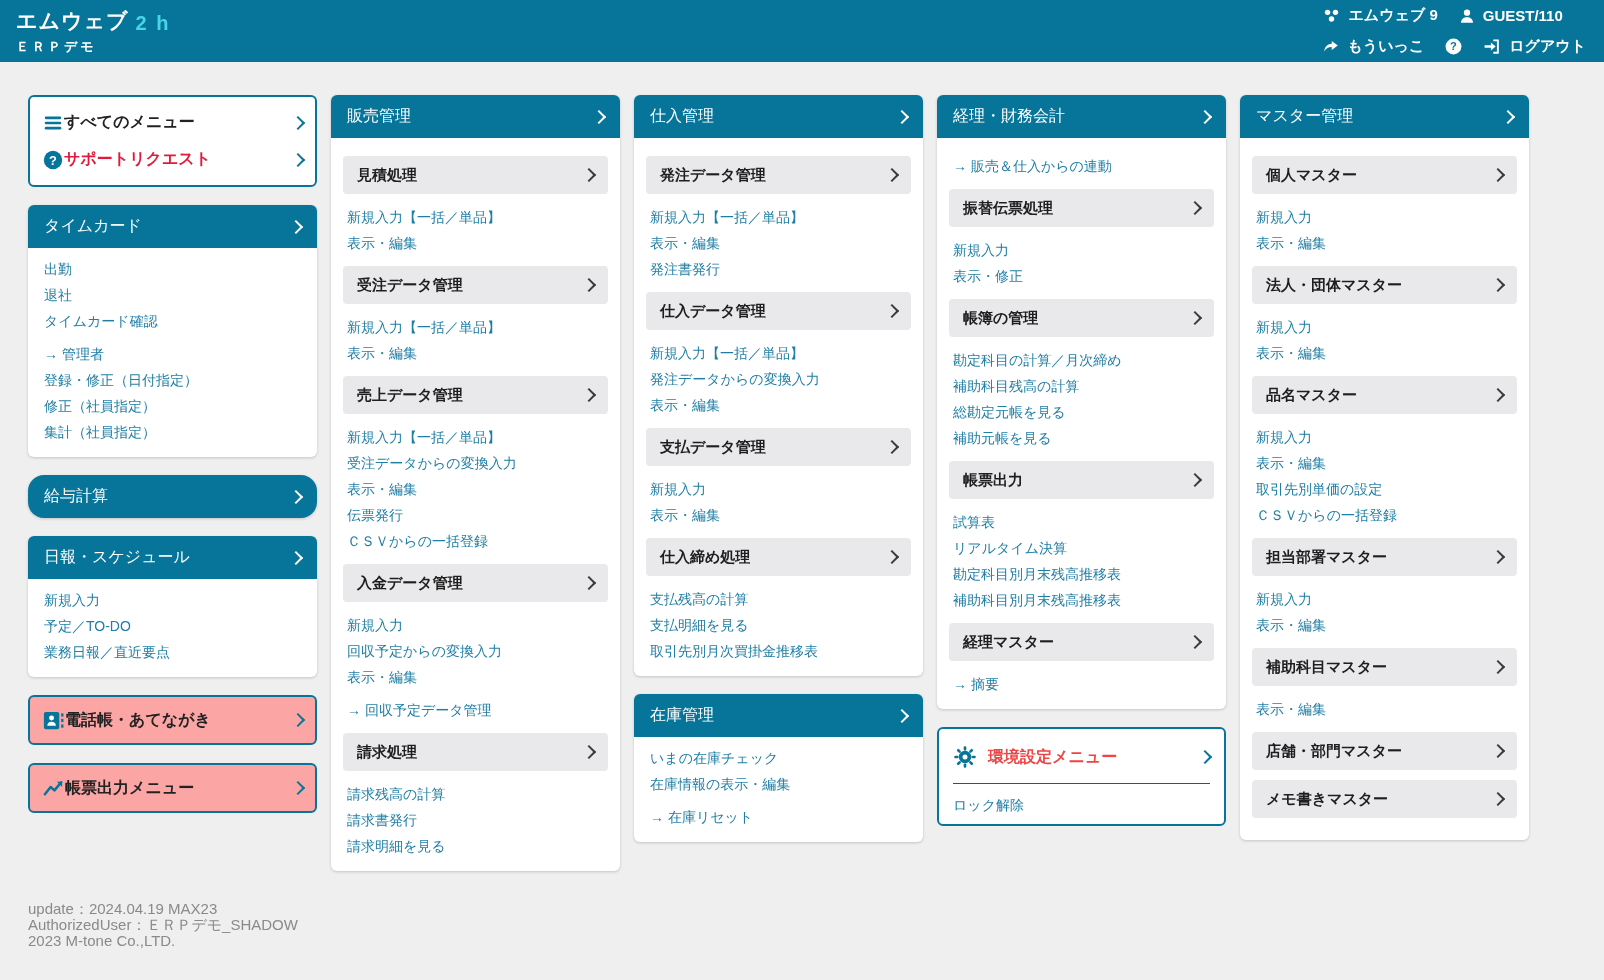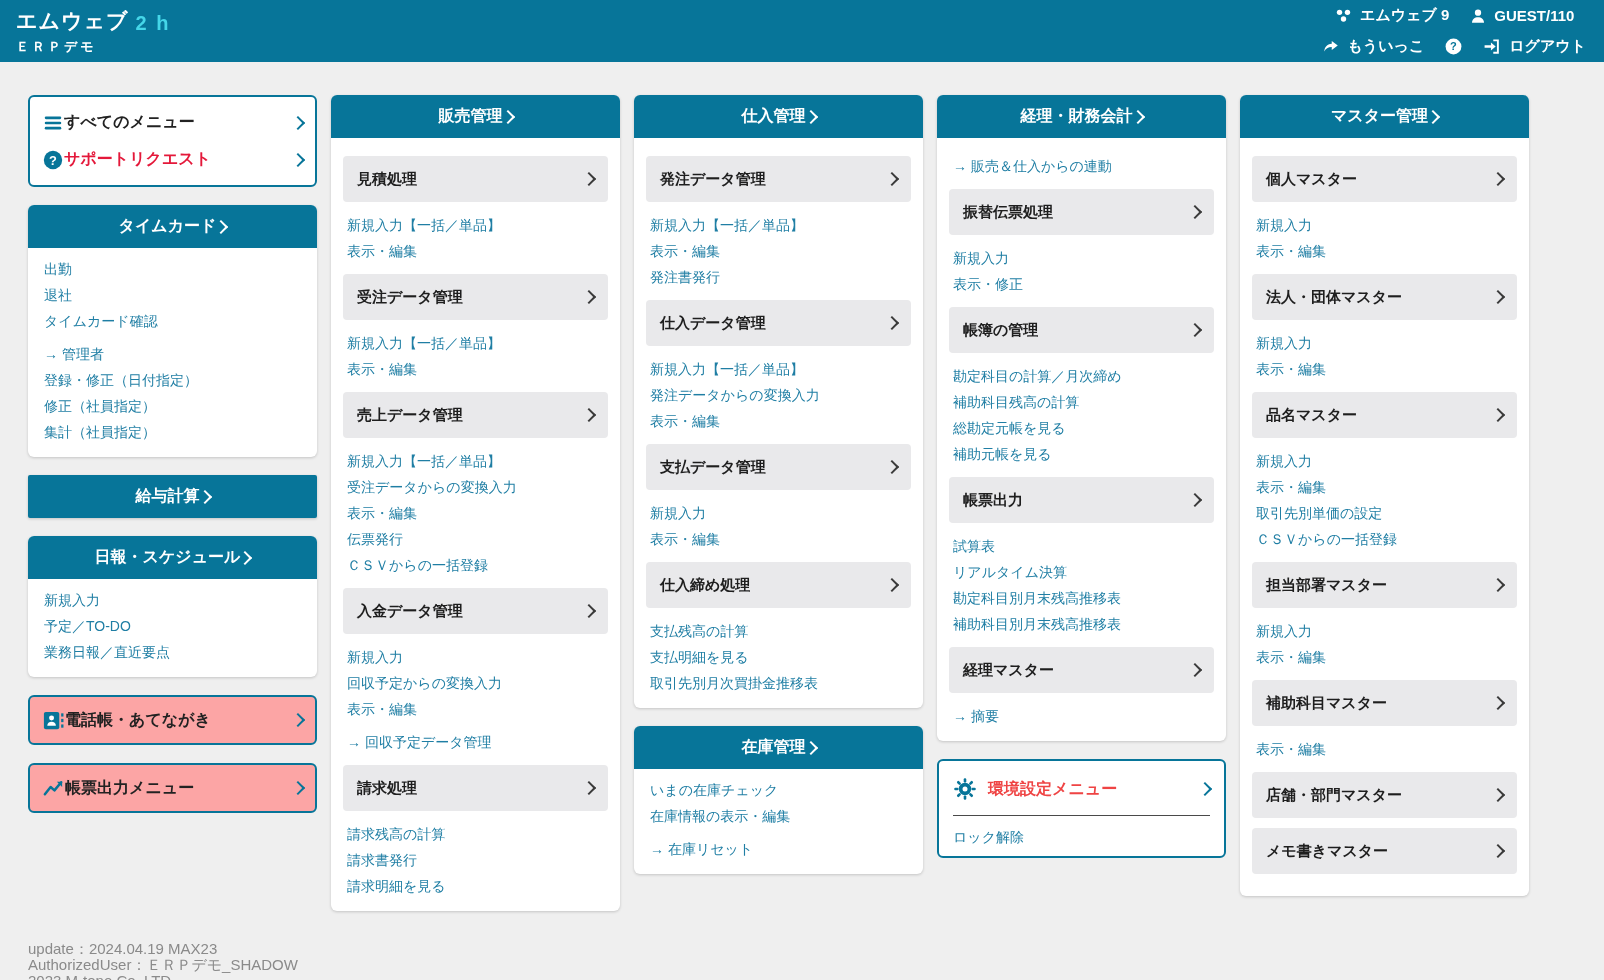--- a/index.html
+++ b/index.html
@@ -13,41 +13,41 @@
   .topbar{
     height:62px;background:#077599;display:flex;
     justify-content:space-between;align-items:center;
     padding:0 18px 0 16px;box-sizing:border-box;
   }
   .logo-block{display:flex;flex-direction:column;justify-content:center;}
   .logo-line{display:flex;align-items:flex-end;}
   .logo-main{font-size:21px;font-weight:bold;color:#fff;letter-spacing:1px;}
   .logo-accent{font-size:20px;font-weight:bold;color:#45d6e8;margin-left:7px;letter-spacing:2px;}
   .logo-sub{font-size:13px;font-weight:bold;color:#fff;letter-spacing:3px;margin-top:3px;}
-  .topnav{display:flex;flex-direction:column;align-items:center;gap:12px;}
+  .topnav{display:flex;flex-direction:column;align-items:flex-start;gap:12px;}
   .topnav-row{display:flex;align-items:center;gap:20px;}
   .nav-item{display:flex;align-items:center;gap:7px;color:#fff;
     font-size:15px;font-weight:bold;cursor:pointer;}
   .nav-item svg{display:block;}
   
   .main{display:flex;gap:14px;padding:33px 0 0 28px;align-items:flex-start;}
   .col{width:289px;display:flex;flex-direction:column;flex:none;}
   .col > * + *{margin-top:18px;}
   
   .card{background:#fff;border-radius:6px;overflow:hidden;
     box-shadow:0 1px 3px rgba(0,0,0,.18);}
   .card-header{
     background:#077599;color:#fff;height:43px;
-    display:flex;align-items:center;justify-content:center;
-    padding:0 16px;font-size:16px;font-weight:bold;cursor:pointer;
+    display:flex;align-items:center;justify-content:space-between;
+    padding:0 16px;font-size:16px;font-weight:normal;cursor:pointer;
   }
-  .card-header.standalone{border-radius:2px;box-shadow:0 1px 3px rgba(0,0,0,.18);}
+  .card-header.standalone{border-radius:16px;box-shadow:0 1px 3px rgba(0,0,0,.18);}
   .card-body{padding:8px 0 12px;}
   .subheader{
-    background:#e9e9eb;border-radius:4px;margin:10px 12px;height:46px;
+    background:#e9e9eb;border-radius:4px;margin:10px 12px;height:38px;
     display:flex;align-items:center;justify-content:space-between;
     padding:0 14px;font-size:15px;font-weight:bold;color:#1e1e1e;cursor:pointer;
   }
   .link{display:block;color:#1f7ea4;font-size:14px;line-height:18px;
     padding:4px 16px;text-decoration:none;cursor:pointer;}
   .link.arrow{margin-top:7px;}
   
   .outline-card{background:#fff;border:2px solid #077599;border-radius:6px;
     padding:7px 12px;box-sizing:border-box;}
   .menu-row{display:flex;align-items:center;height:37px;cursor:pointer;}

